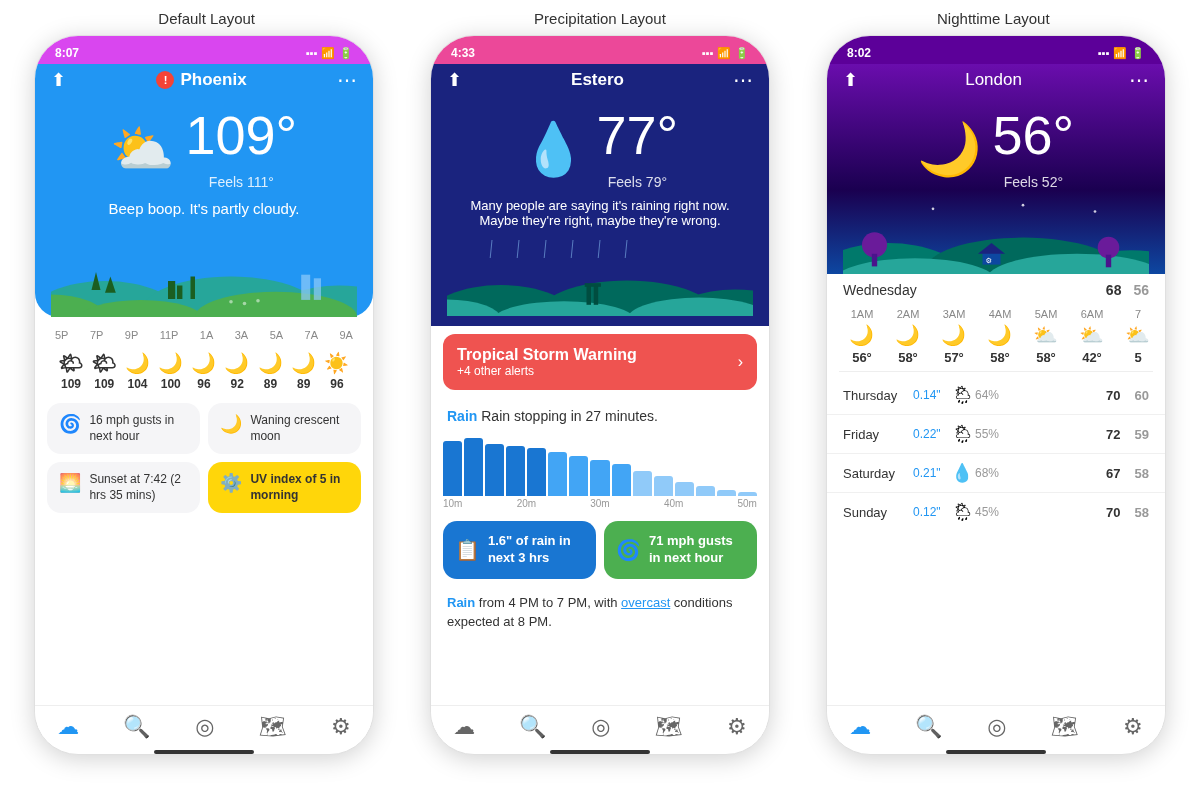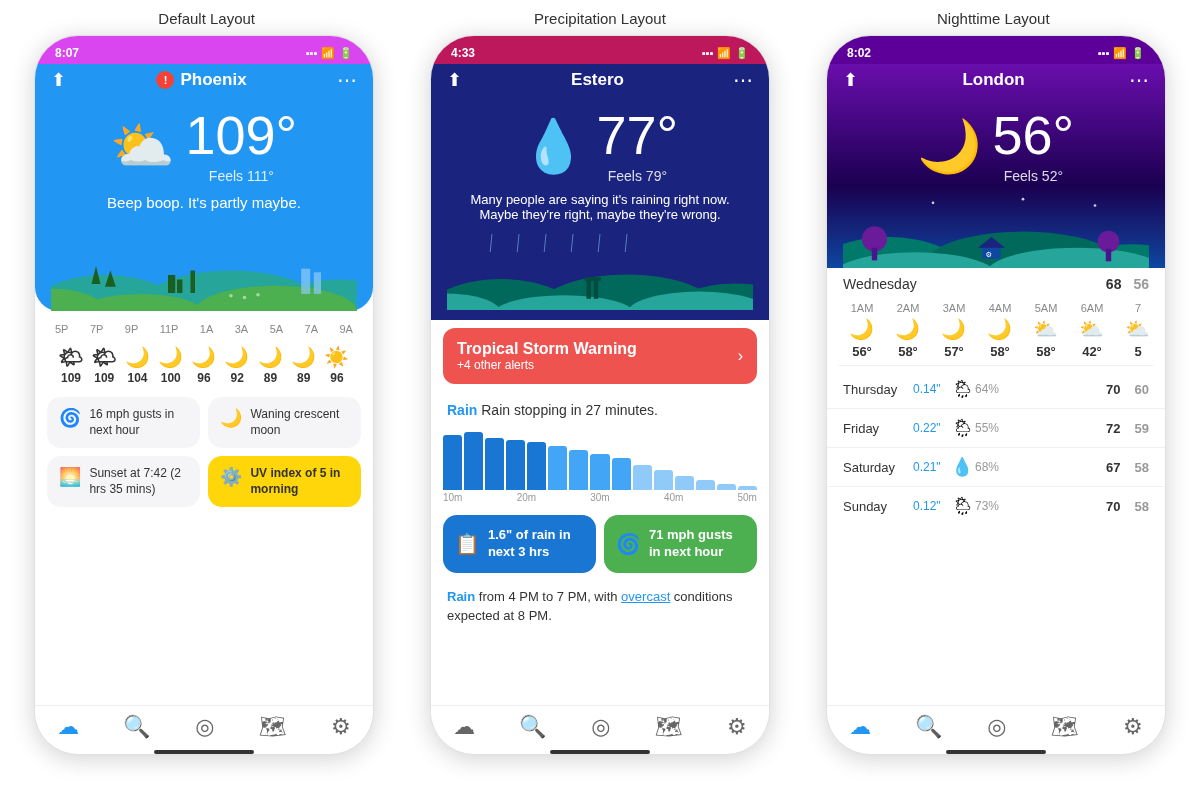--- a/index.html
+++ b/index.html
@@ -100,21 +100,21 @@
 
     .weather-main {
       display: flex;
       align-items: center;
       justify-content: center;
       gap: 10px;
       padding: 8px 0 4px;
     }
     .weather-icon-large { font-size: 52px; }
     .weather-temp { font-size: 54px; font-weight: 300; color: #fff; line-height: 1; }
-    .weather-feels { font-size: 14px; color: rgba(255,255,255,0.85); text-align: center; margin-top: 6px; }
+    .weather-feels { font-size: 14px; color: rgba(255,255,255,0.85); text-align: center; margin-top: 12px; }
     .weather-desc { font-size: 15px; color: #fff; text-align: center; padding: 6px 0 10px; }
 
     .scene-bg {
       width: 100%;
       height: 90px;
       position: relative;
       overflow: hidden;
     }
     .scene-svg { width: 100%; height: 100%; }
 
@@ -373,21 +373,21 @@
           <span class="more-btn">⋯</span>
         </div>
 
         <div class="weather-main">
           <span class="weather-icon-large">⛅</span>
           <div>
             <div class="weather-temp">109°</div>
             <div class="weather-feels">Feels 111°</div>
           </div>
         </div>
-        <div class="weather-desc">Beep boop. It's partly maybe.</div>
+        <div class="weather-desc">Beep boop. It's partly cloudy.</div>
 
         <div class="scene-bg">
           <svg viewBox="0 0 340 90" class="scene-svg">
 
             <ellipse cx="60" cy="90" rx="80" ry="35" fill="#26a69a"></ellipse>
             <ellipse cx="200" cy="90" rx="100" ry="40" fill="#26a69a"></ellipse>
             <ellipse cx="320" cy="90" rx="70" ry="30" fill="#26a69a"></ellipse>
 
             <ellipse cx="0" cy="95" rx="60" ry="25" fill="#4caf50"></ellipse>
             <ellipse cx="100" cy="98" rx="70" ry="22" fill="#4caf50"></ellipse>
@@ -486,21 +486,21 @@
         <span class="nav-item">🔍</span>
         <span class="nav-item">◎</span>
         <span class="nav-item">🗺</span>
         <span class="nav-item">⚙</span>
       </div>
       <div class="home-bar"></div>
     </div>
 
     <div class="phone phone2">
 
-      <div class="status-bar dark" style="background:#be185d;">
+      <div class="status-bar dark" style="background:#ec4899;">
         <span>4:33</span>
         <div class="status-icons">
           <span>▪▪▪</span>
           <span>📶</span>
           <span>🔋</span>
         </div>
       </div>
 
       <div class="phone2-top">
 
@@ -614,21 +614,21 @@
           <span>▪▪▪</span>
           <span>📶</span>
           <span>🔋</span>
         </div>
       </div>
 
       <div class="phone3-top">
 
         <div class="header-row">
           <span class="header-icon">⬆</span>
-          <span style="font-size:17px;font-weight:700;color:#fff;">London</span>
+          <span style="font-size:17px;font-weight:400;color:#fff;">London</span>
           <span class="more-btn">⋯</span>
         </div>
 
         <div class="weather-main">
           <span style="font-size:52px;">🌙</span>
           <div>
             <div class="weather-temp">56°</div>
             <div class="weather-feels">Feels 52°</div>
           </div>
         </div>
@@ -738,21 +738,21 @@
           <span class="fc-pct">68%</span>
           <div class="fc-temps">
             <span class="fc-high">67</span>
             <span class="fc-low">58</span>
           </div>
         </div>
         <div class="forecast-row">
           <span class="fc-day">Sunday</span>
           <span class="fc-precip" style="color:#2196f3;">0.12"</span>
           <span class="fc-icon">🌦</span>
-          <span class="fc-pct">73%</span>
+          <span class="fc-pct">45%</span>
           <div class="fc-temps">
             <span class="fc-high">70</span>
             <span class="fc-low">58</span>
           </div>
         </div>
       </div>
 
       <div class="nav-bar" style="margin-top:auto;">
         <span class="nav-item active-blue" style="color:#2196f3;">☁</span>
         <span class="nav-item">🔍</span>

